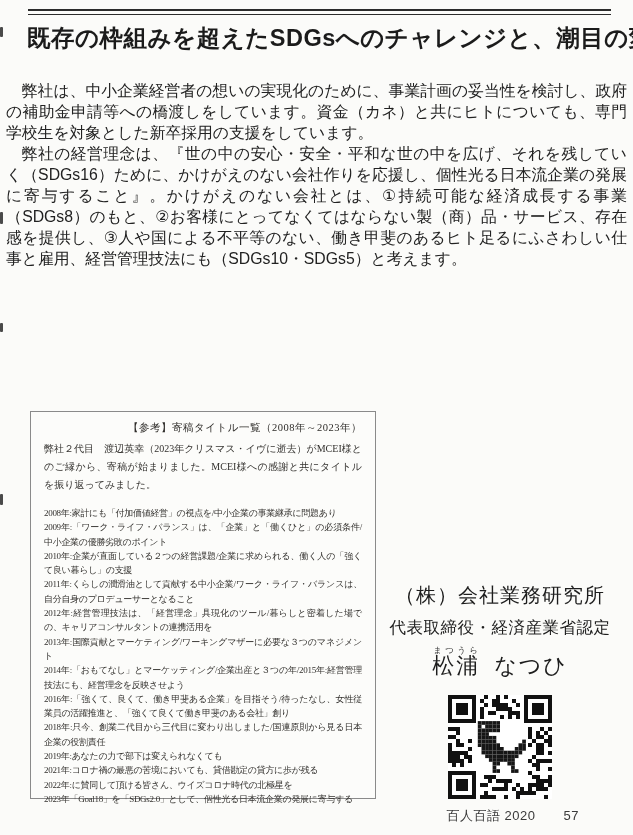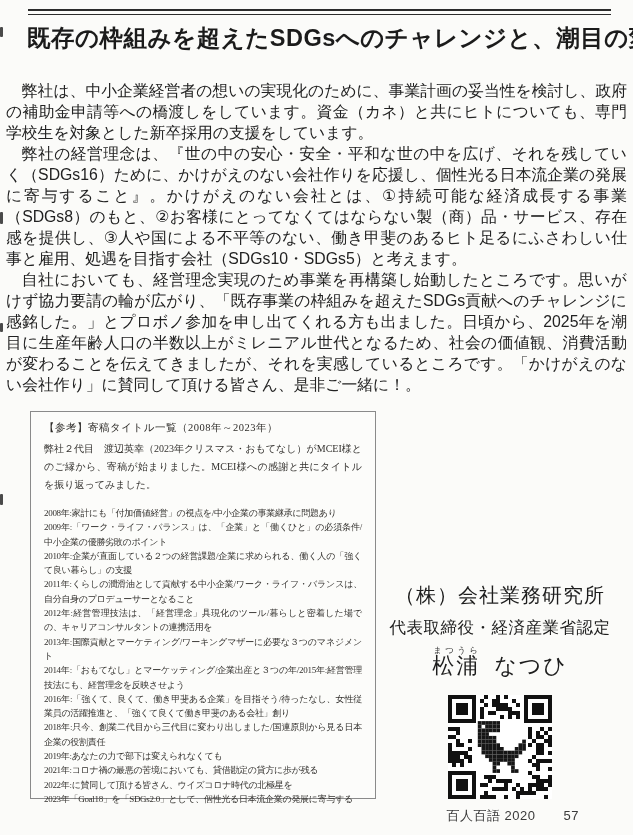--- a/index.html
+++ b/index.html
@@ -33,21 +33,21 @@
   .article p{margin:0;text-indent:1em;}
   
   .refbox{
     position:absolute;left:30px;top:411px;width:346px;height:388px;
     border:1px solid #8a8a8a;background:#fcfcfa;
     box-sizing:border-box;padding:9px 13px 8px 13px;
     font-family:"Liberation Serif","DejaVu Serif",serif;
     color:#33312e;
   }
   .refbox-heading{
-    text-align:left;font-size:10.5px;letter-spacing:0.5px;
+    text-align:right;font-size:10.5px;letter-spacing:0.5px;
     margin-bottom:5px;color:#2e2c29;
   }
   .refbox-intro{
     margin:0 0 12px 0;font-size:10px;line-height:18px;text-align:justify;
   }
   .refbox-list{
     list-style:none;margin:0;padding:0;
     font-size:9px;line-height:14.3px;letter-spacing:-0.3px;
     text-align:justify;
   }
@@ -80,27 +80,26 @@
   <div class="scan-mark" style="top:27px;height:10px;"></div>
   <div class="scan-mark" style="top:212px;height:12px;"></div>
   <div class="scan-mark" style="top:323px;height:9px;"></div>
   <div class="scan-mark" style="top:494px;height:11px;"></div>
 
   <div class="title-rule"></div>
   <h1 class="page-title">既存の枠組みを超えたSDGsへのチャレンジと、潮目の変化</h1>
 
   <main class="article">
     <p>弊社は、中小企業経営者の想いの実現化のために、事業計画の妥当性を検討し、政府の補助金申請等への橋渡しをしています。資金（カネ）と共にヒトについても、専門学校生を対象とした新卒採用の支援をしています。</p>
-    <p>弊社の経営理念は、『世の中の安心・安全・平和な世の中を広げ、それを残していく（SDGs16）ために、かけがえのない会社作りを応援し、個性光る日本流企業の発展に寄与すること』。かけがえのない会社とは、①持続可能な経済成長する事業（SDGs8）のもと、②お客様にとってなくてはならない製（商）品・サービス、存在感を提供し、③人や国による不平等のない、働き甲斐のあるヒト足るにふさわしい仕事と雇用、処遇を目指す会社（SDGs10・SDGs5）と考えます。</p>
-    <p>自社においても、経営理念実現のため事業を再構築し始動したところです。思いがけず協力要請の輪が広がり、「既存事業の枠組みを超えたSDGs貢献へのチャレンジに感銘した。」とプロボノ参加を申し出てくれる方も出ました。日頃から、2025年を潮目に生産年齢人口の半数以上がミレニアル世代となるため、社会の価値観、消費活動が変わることを伝えてきましたが、それを実感しているところです。「かけがえのない会社作り」に賛同して頂ける皆さん、是非ご一緒に！。</p>
+    <p>弊社の経営理念は、『世の中の安心・安全・平和な世の中を広げ、それを残していく（SDGs16）ために、かけがえのない会社作りを応援し、個性光る日本流企業の発展に寄与すること』。かけがえのない会社とは、①持続可能な経済成長する事業（SDGs8）のもと、②お客様にとってなくてはならない製（商）品・サービス、存在感を提供し、③人や国による不平等のない、働き甲斐のあるヒト足るにふさわしい仕事と雇用、経営管理技法にも（SDGs10・SDGs5）と考えます。</p>
   </main>
 
   <section class="refbox">
     <div class="refbox-heading">【参考】寄稿タイトル一覧（2008年～2023年）</div>
-    <p class="refbox-intro">弊社２代目　渡辺英幸（2023年クリスマス・おもてなし）がMCEI様とのご縁から、寄稿が始まりました。MCEI様への感謝と共にタイトルを振り返ってみました。</p>
+    <p class="refbox-intro">弊社２代目　渡辺英幸（2023年クリスマス・イヴに逝去）がMCEI様とのご縁から、寄稿が始まりました。MCEI様への感謝と共にタイトルを振り返ってみました。</p>
     <ul class="refbox-list">
       <li>2008年:家計にも「付加価値経営」の視点を/中小企業の事業継承に問題あり</li>
       <li>2009年:「ワーク・ライフ・バランス」は、「企業」と「働くひと」の必須条件/中小企業の優勝劣敗のポイント</li>
       <li>2010年:企業が直面している２つの経営課題/企業に求められる、働く人の「強くて良い暮らし」の支援</li>
       <li>2011年:くらしの潤滑油として貢献する中小企業/ワーク・ライフ・バランスは、自分自身のプロデューサーとなること</li>
       <li>2012年:経営管理技法は、「経営理念」具現化のツール/暮らしと密着した場での、キャリアコンサルタントの連携活用を</li>
       <li>2013年:国際貢献とマーケティング/ワーキングマザーに必要な３つのマネジメント</li>
       <li>2014年:「おもてなし」とマーケッティング/企業出産と３つの年/2015年:経営管理技法にも、経営理念を反映させよう</li>
       <li>2016年:「強くて、良くて、働き甲斐ある企業」を目指そう/待ったなし、女性従業員の活躍推進と、「強くて良くて働き甲斐のある会社」創り</li>
       <li>2018年:只今、創業二代目から三代目に変わり出しました/国連原則から見る日本企業の役割責任</li>

